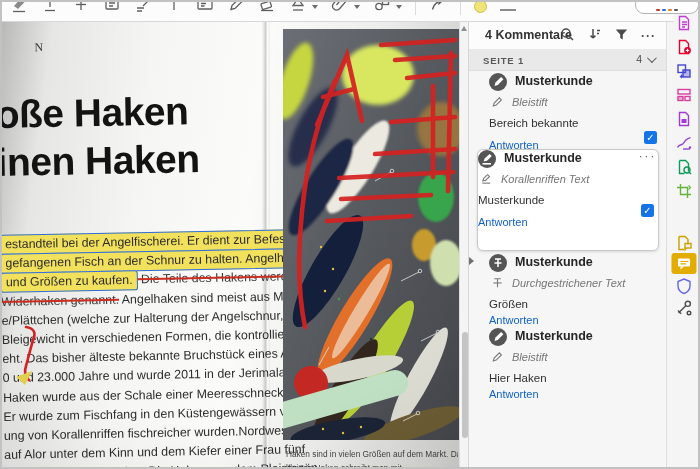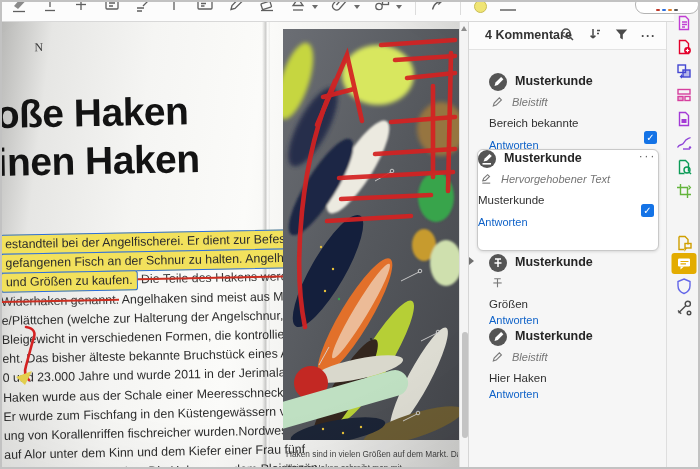--- a/index.html
+++ b/index.html
@@ -287,20 +287,27 @@
         <span><svg viewBox="0 0 15 15">
               <path d="M6 2 v9 M6 11 l-2.4-2.4 M6 11 l2.4-2.4"></path>
               <path d="M10 3.5 h3 M10 6.5 h2"></path>
             </svg></span>
         <span><svg viewBox="0 0 15 15">
               <path d="M1.8 2.5 h11.4 l-4.4 5 v5 l-2.6 -1.6 v-3.4 z" fill="#4a4a4a" stroke="none"></path>
             </svg></span>
         <span class="opts">···</span>
       </span>
     </div>
+    <div class="seitebar">
+      <span class="seitelabel">SEITE 1</span>
+      <span class="seiteright">
+        <span class="seitecount">4</span>
+        <i class="chev"></i>
+      </span>
+    </div>
 
     <div class="cmt" style="top:52px;height:82px">
       <span class="avatar"><svg viewBox="0 0 18 18">
             <path d="M5.5 13 l1-3.4 5.6-5.6 2.3 2.3-5.6 5.6z" fill="#fff"></path>
           </svg></span>
       <span class="cname">Musterkunde</span>
       <span class="toolrow">
         <svg viewBox="0 0 14 14">
             <path d="M2.5 11.8 l.9-3.1 5.6-5.6 2.2 2.2-5.6 5.6z"></path>
           </svg>
@@ -318,21 +325,21 @@
             <path d="M5.5 11.5 l1.2-3 4.8-4.6 2.3 2.1-4.8 4.8z" fill="#fff"></path>
             <rect x="4.5" y="13" width="8.5" height="1.6" fill="#fff"></rect>
           </svg></span>
       <span class="cname">Musterkunde</span>
       <span class="cmenu">···</span>
       <span class="toolrow">
         <svg viewBox="0 0 14 14">
             <path d="M3 9.5 l1-2.6 4.2-4 2 1.9-4.2 4.2z"></path>
             <path d="M2.5 12 h8.5"></path>
           </svg>
-        <span class="toollabel">Hervorgehobener Text</span>
+        <span class="toollabel">Korallenriffen Text</span>
       </span>
       <span class="ctext">Musterkunde</span>
       <span class="cbx" style="right:4px;top:54px">
           <span>✓</span>
         </span>
       <span class="creply" style="top:66px">Antworten</span>
     </div>
 
     <div class="cmt" style="top:233px;height:74px">
       <span class="avatar"><svg viewBox="0 0 18 18">
@@ -340,20 +347,21 @@
               <path d="M6 5 h6 M9 5 v8"></path>
               <path d="M5.5 9 h7"></path>
             </g>
           </svg></span>
       <span class="cname">Musterkunde</span>
       <span class="toolrow">
         <svg viewBox="0 0 14 14">
             <path d="M3.5 3 h7 M7 3 v9"></path>
             <path d="M2.5 7.5 h9"></path>
           </svg>
+        <span class="toollabel">Durchgestrichener Text</span>
       </span>
       <span class="ctext">Größen</span>
       <span class="creply" style="top:60px">Antworten</span>
     </div>
 
     <div class="cmt" style="top:307px;height:78px">
       <span class="avatar"><svg viewBox="0 0 18 18">
             <path d="M5.5 13 l1-3.4 5.6-5.6 2.3 2.3-5.6 5.6z" fill="#fff"></path>
           </svg></span>
       <span class="cname">Musterkunde</span>

